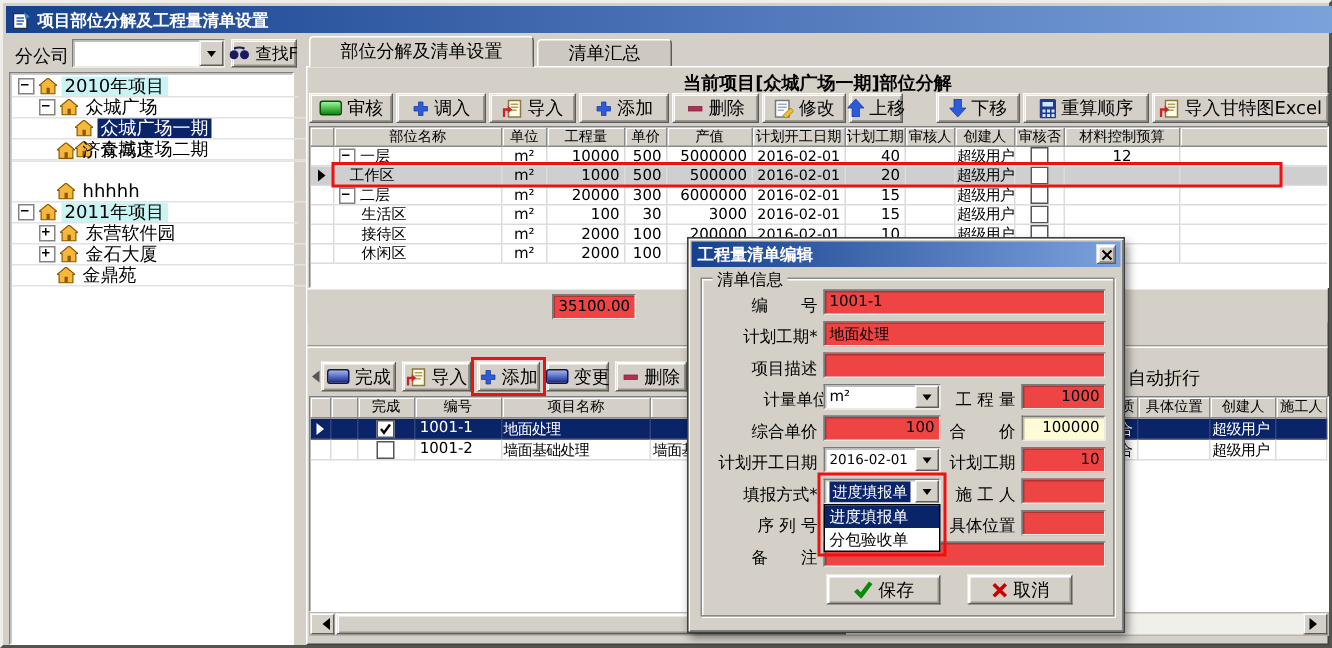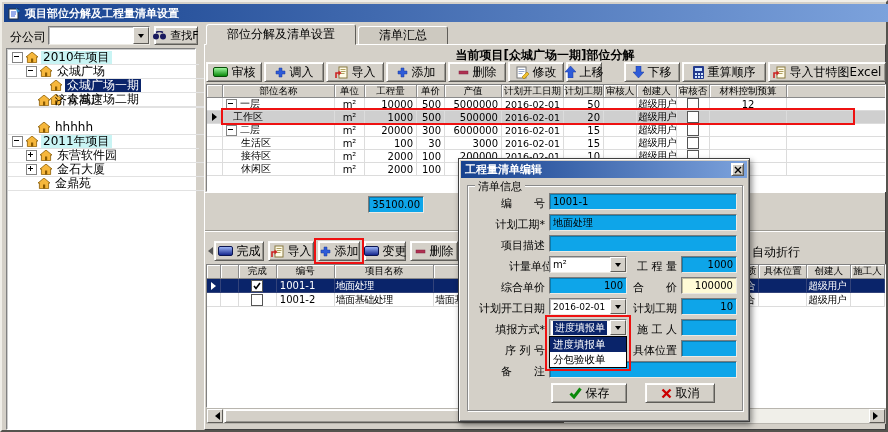--- a/index.html
+++ b/index.html
@@ -3,21 +3,21 @@
 <meta charset="utf-8">
 <style>
   html,body{margin:0;padding:0}
   body{width:888px;height:432px;position:relative;overflow:hidden;
        font-family:"DejaVu Sans","Liberation Sans",sans-serif;color:#000;background:#d4d0c8}
   .abs{position:absolute;box-sizing:border-box}
   .frame{left:0;top:0;width:888px;height:432px;border:2px solid;border-color:#f0eee8 #55534e #55534e #f0eee8;background:#d4d0c8}
   .titlebar{left:2px;top:2px;width:884px;height:18px;background:linear-gradient(90deg,#16418e,#7ca2dc);
             display:flex;align-items:center;padding:0 4px;gap:4px}
   .titletxt{color:#fff;font-size:11px;font-weight:bold;white-space:nowrap}
-  .field{background:#0ea5e9;border:1px solid;border-color:#7b7b7b #eceae4 #eceae4 #7b7b7b;box-shadow:inset 1px 1px 0 rgba(0,0,0,.25)}
+  .field{background:#ef4444;border:1px solid;border-color:#7b7b7b #eceae4 #eceae4 #7b7b7b;box-shadow:inset 1px 1px 0 rgba(0,0,0,.25)}
   .btn{background:#d4d0c8;border:1px solid;border-color:#fdfcfa #5f5d58 #5f5d58 #fdfcfa;
        box-shadow:inset 1px 1px 0 #fff,inset -1px -1px 0 #989690;
        display:flex;align-items:center;justify-content:center;gap:4px;font-size:12px;white-space:nowrap;cursor:default}
   .lbl{font-size:12px;white-space:nowrap}
   
   .treebox{background:#fff;border:1px solid;border-color:#808080 #fff #fff #808080;box-shadow:inset 1px 1px 0 rgba(0,0,0,.2)}
   .trw{position:absolute;left:1px;width:187px;height:14px;display:flex;align-items:center;gap:3px;border-bottom:1px solid #e2e2e2;font-size:12px;white-space:nowrap}
   .trw .tl{padding:0 2px;line-height:13px}
   .tl.cyan{background:#c9f4f4}
   .tl.sel{background:#0a246a;color:#fff}
@@ -291,21 +291,21 @@
       <div class="tc c0"></div>
       <div class="tc c1" style="gap:3px">
           <span class="eb"></span>
           <span>一层</span>
         </div>
       <div class="tc c2 ctr">m²</div>
       <div class="tc c3 num">10000</div>
       <div class="tc c4 num">500</div>
       <div class="tc c5 num">5000000</div>
       <div class="tc c6 ctr dt">2016-02-01</div>
-      <div class="tc c7 num">50</div>
+      <div class="tc c7 num">40</div>
       <div class="tc c8"></div>
       <div class="tc c9 cjk">超级用户</div>
       <div class="tc c10 ctr">
           <span class="cb"></span>
         </div>
       <div class="tc c11 ctr">12</div>
       <div class="tc cf"></div>
     </div>
     <div class="tr trh13 rowgray">
       <div class="tc c0">

